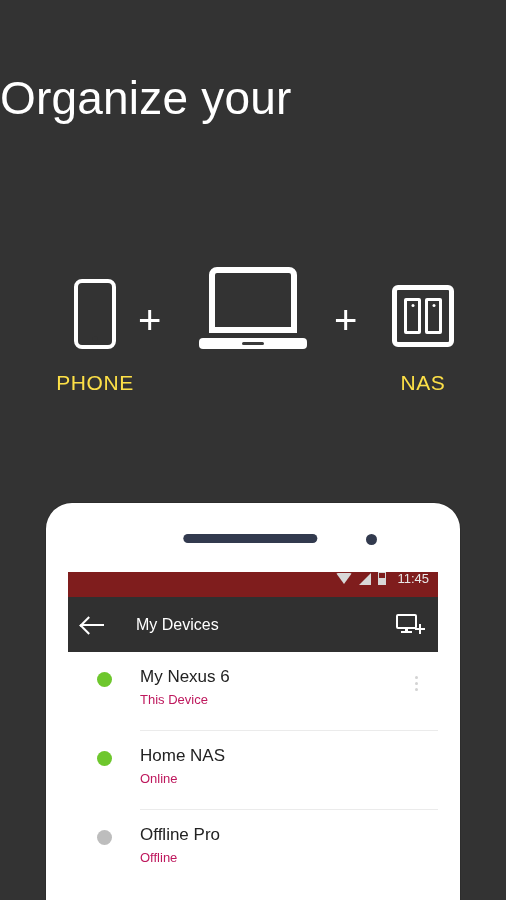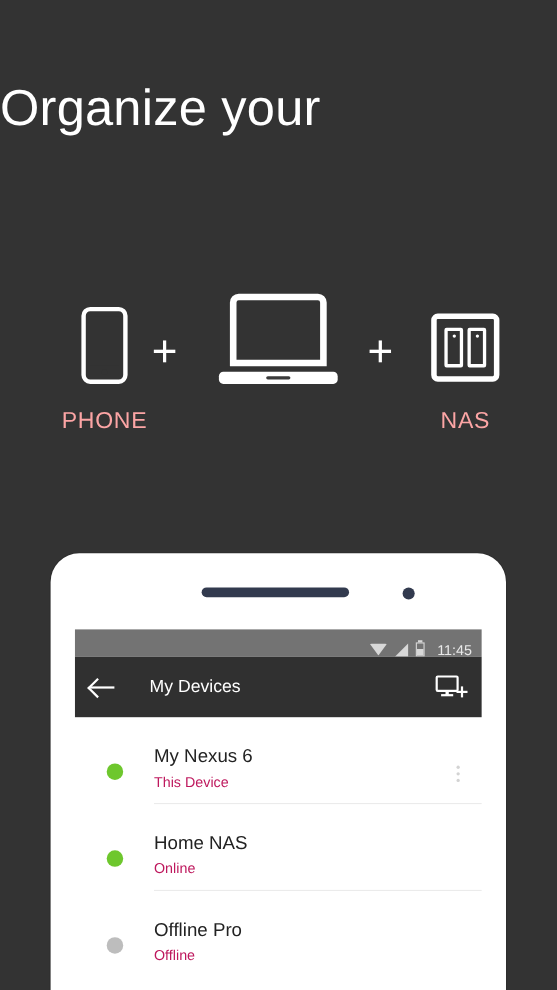--- a/index.html
+++ b/index.html
@@ -38,21 +38,21 @@
     top: 265px;
     left: 0;
     width: 506px;
     height: 145px;
   }
   .dev-item {
     position: absolute;
     text-align: center;
   }
   .dev-label {
-    color: #fca5a5;
+    color: #fde047;
     font-size: 21px;
     letter-spacing: 0.6px;
     white-space: nowrap;
   }
   .plus-sep {
     position: absolute;
     color: #ffffff;
     font-size: 40px;
     font-weight: 300;
     line-height: 1;
@@ -187,23 +187,23 @@
     width: 370px;
     height: 351px;
     background: #ffffff;
     overflow: hidden;
   }
 
   
   .statusbar {
     position: relative;
     height: 25px;
-    background: #737373;
+    background: #7f1d1d;
     display: flex;
-    align-items: flex-end;
+    align-items: flex-start;
     justify-content: flex-end;
     padding-right: 9px;
     box-sizing: border-box;
   }
   .sb-icons { display: flex; align-items: center; gap: 7px; }
   .ic-wifi {
     width: 0; height: 0;
     border-left: 8px solid transparent;
     border-right: 8px solid transparent;
     border-top: 11px solid #d8d8d8;
@@ -306,21 +306,21 @@
     background: #ffffff;
   }
   .ic-adddev .pv { right: 3px; top: 11px; width: 2px; height: 10px; }
   .ic-adddev .ph { right: -1px; top: 15px; width: 10px; height: 2px; }
 
   
   .devlist { background: #ffffff; }
   .devrow {
     position: relative;
     display: flex;
-    align-items: center;
+    align-items: flex-start;
     padding: 14px 0 0 0;
     height: 79px;
     box-sizing: border-box;
   }
   .dot-cell {
     width: 72px;
     display: flex;
     justify-content: center;
     padding-top: 6px;
     flex: 0 0 auto;

